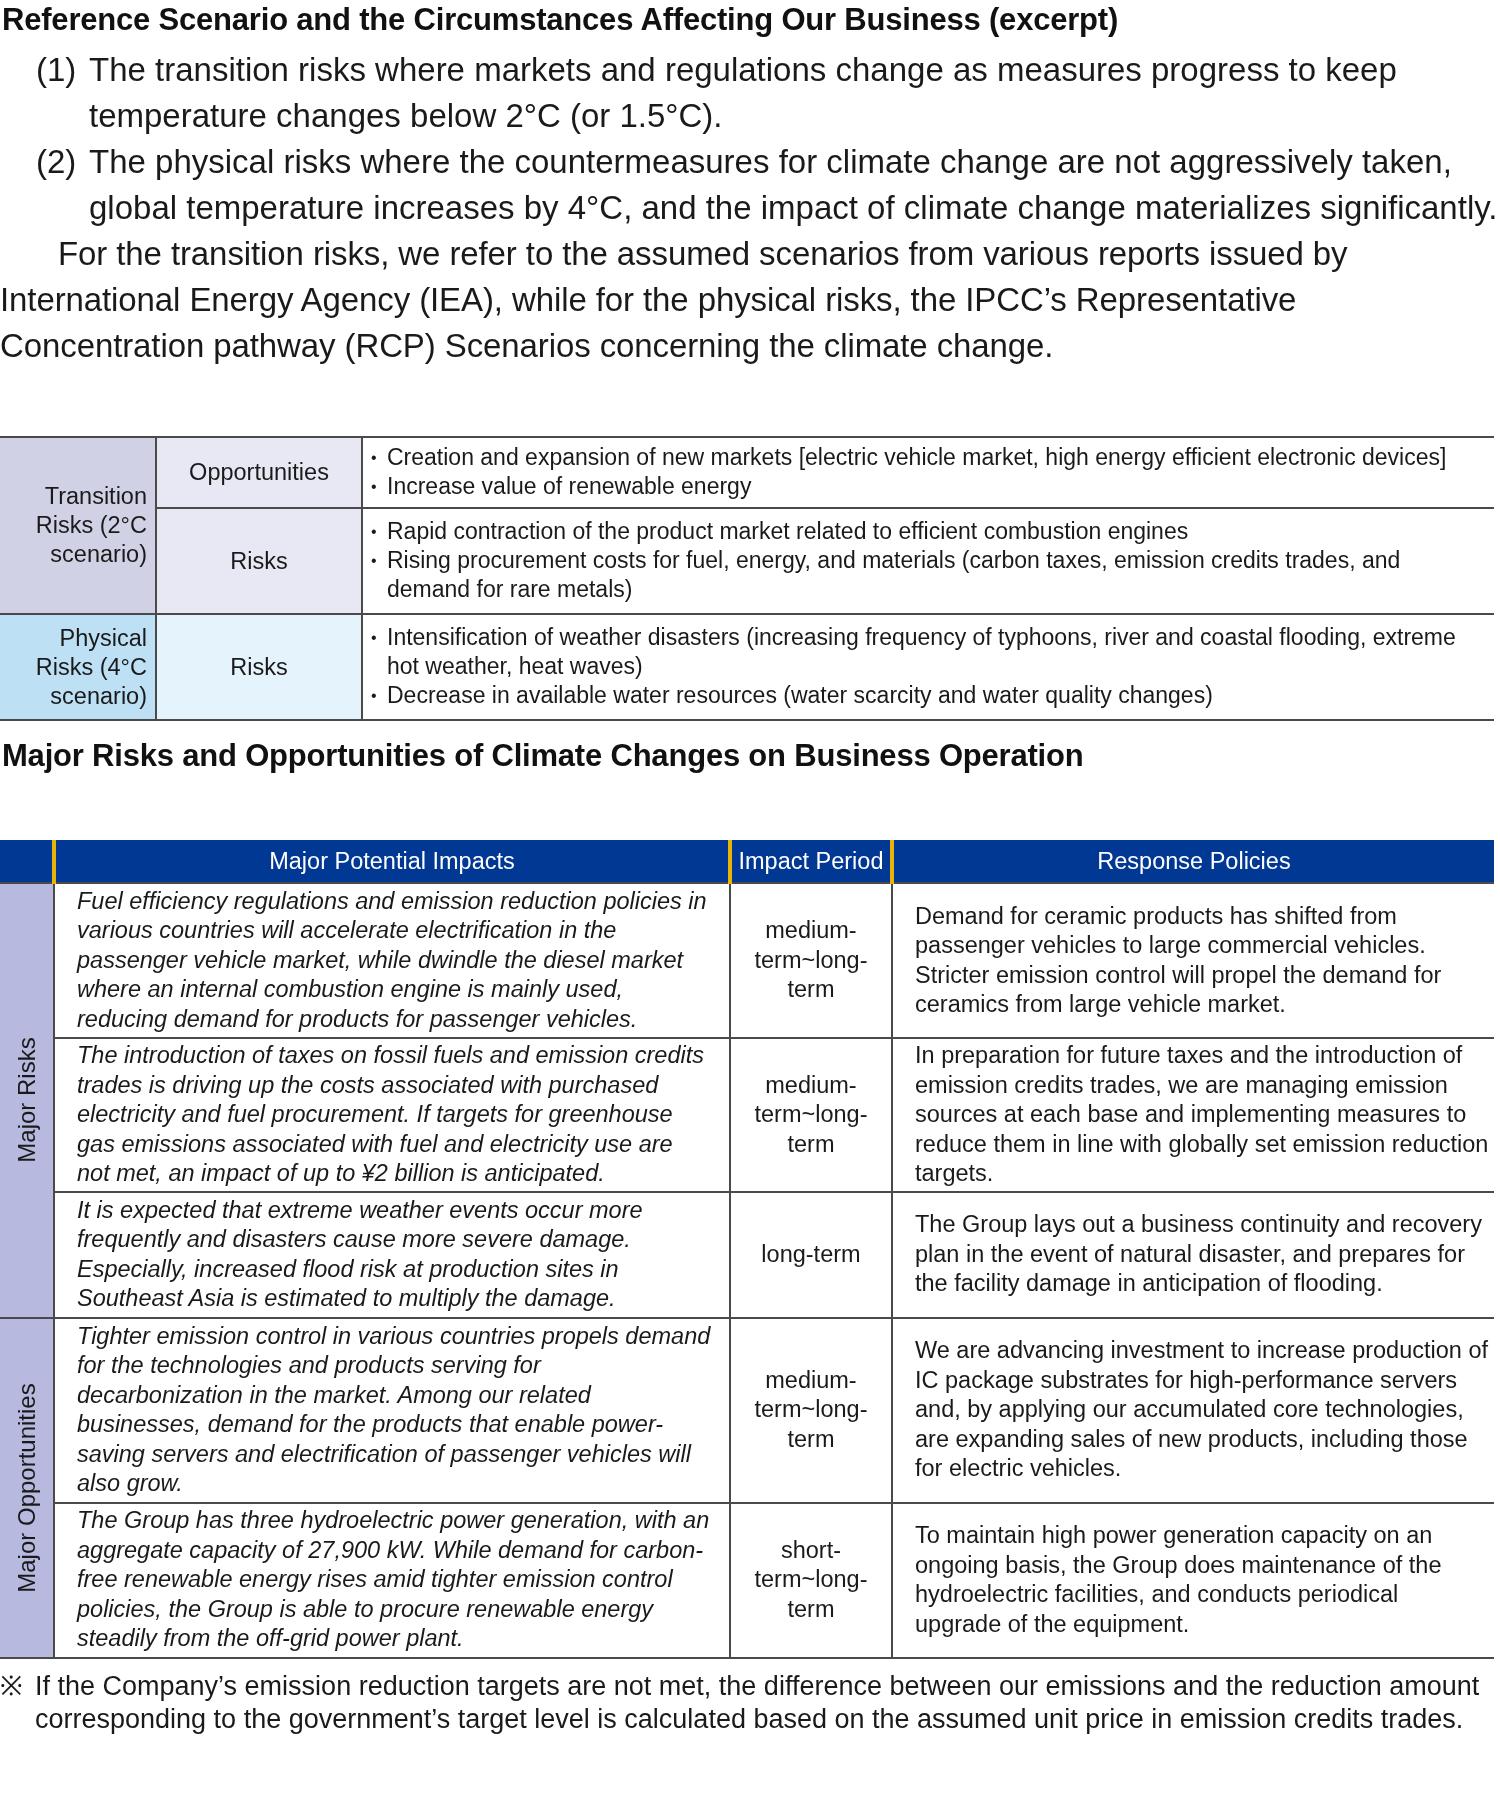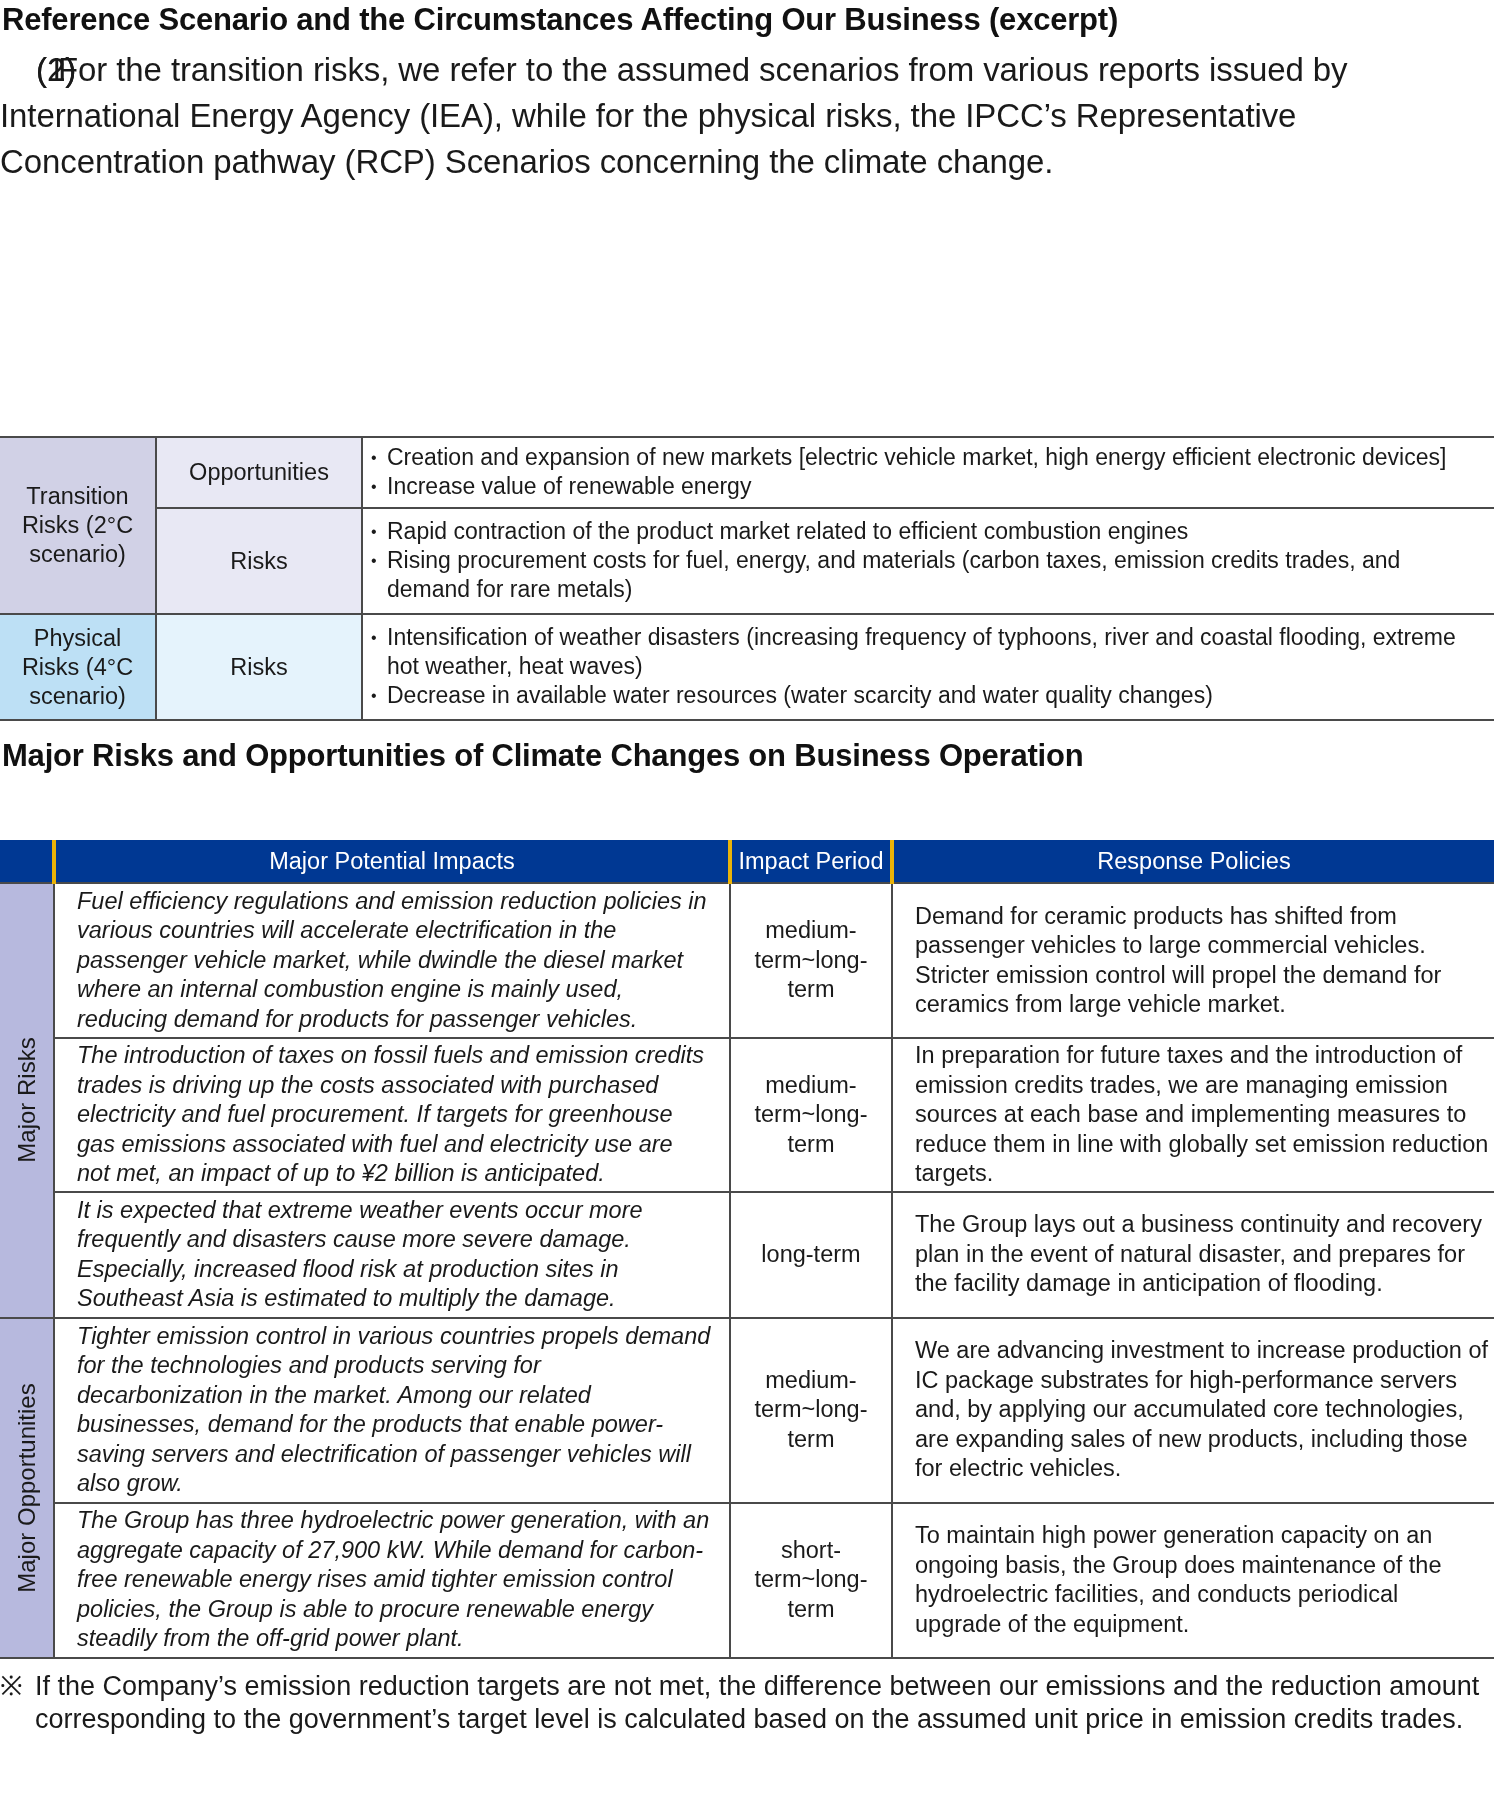--- a/index.html
+++ b/index.html
@@ -20,21 +20,21 @@
 
   
   table.scen {
     position: absolute; left: 0; top: 436px; width: 1494px;
     border-collapse: collapse; font-size: 23px;
   }
   table.scen td { border: 2px solid #4a4a4a; padding: 8px; vertical-align: middle; }
   table.scen tr:first-child td { border-top: 2px solid #4a4a4a; }
   table.scen td:first-child { border-left: none; }
   table.scen td:last-child { border-right: none; margin-left: 8px; }
-  .sc-cat { width: 139px; text-align: center; line-height: 29px; font-size: 23.5px; }
+  .sc-cat { width: 139px; text-align: right; line-height: 29px; font-size: 23.5px; }
   .sc-type { width: 188px; text-align: center; font-size: 23.5px; }
   .sc-bul { padding: 5px 10px 6px 6px !important; line-height: 29px; }
   .sc-bul div { position: relative; padding-left: 18px; }
   .sc-bul div::before { content: "\2022"; position: absolute; left: 2px; top: 0; font-size: 16px; }
   .bg-trans { background: #d1d1e6; }
   .bg-trans2 { background: #e8e8f4; }
   .bg-phys { background: #bde0f5; }
   .bg-phys2 { background: #e5f3fc; }
 
   .h-sub {
@@ -74,23 +74,25 @@
   .note .mark { position: absolute; left: 0; top: 0; }
 </style>
 </head>
 <body>
 
 <div class="h-title">Reference Scenario and the Circumstances Affecting Our Business (excerpt)</div>
 
 <div class="intro">
   <div class="item">
     <span class="num">(1)</span>
+    <span>The transition risks where markets and regulations change as measures progress to keep temperature changes below 2°C (or 1.5°C).</span>
   </div>
   <div class="item">
     <span class="num">(2)</span>
+    <span>The physical risks where the countermeasures for climate change are not aggressively taken, global temperature increases by 4°C, and the impact of climate change materializes significantly.</span>
   </div>
   <div class="para">For the transition risks, we refer to the assumed scenarios from various reports issued by International Energy Agency (IEA), while for the physical risks, the IPCC’s Representative Concentration pathway (RCP) Scenarios concerning the climate change.</div>
 </div>
 
 <table class="scen">
   <tbody>
     <tr style="height:60px">
       <td class="sc-cat bg-trans" rowspan="2">Transition Risks (2°C scenario)</td>
       <td class="sc-type bg-trans2">Opportunities</td>
       <td class="sc-bul">

